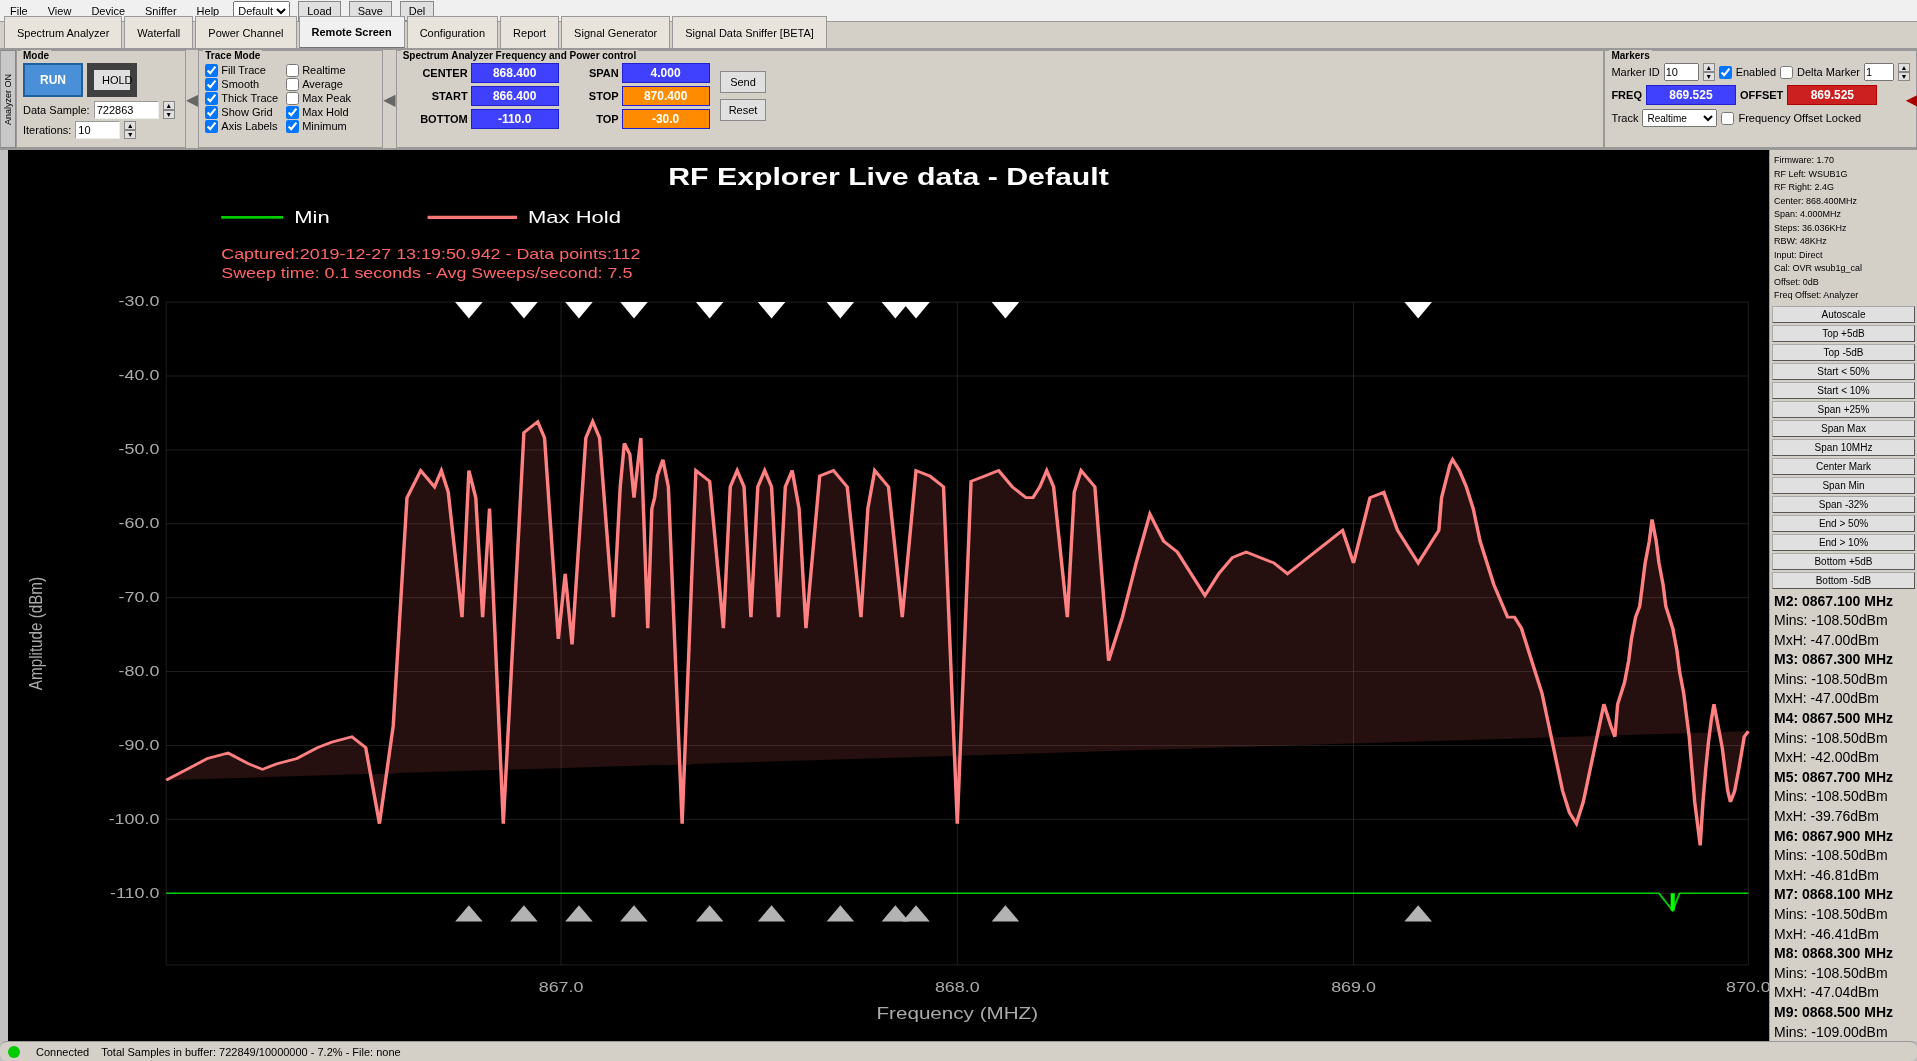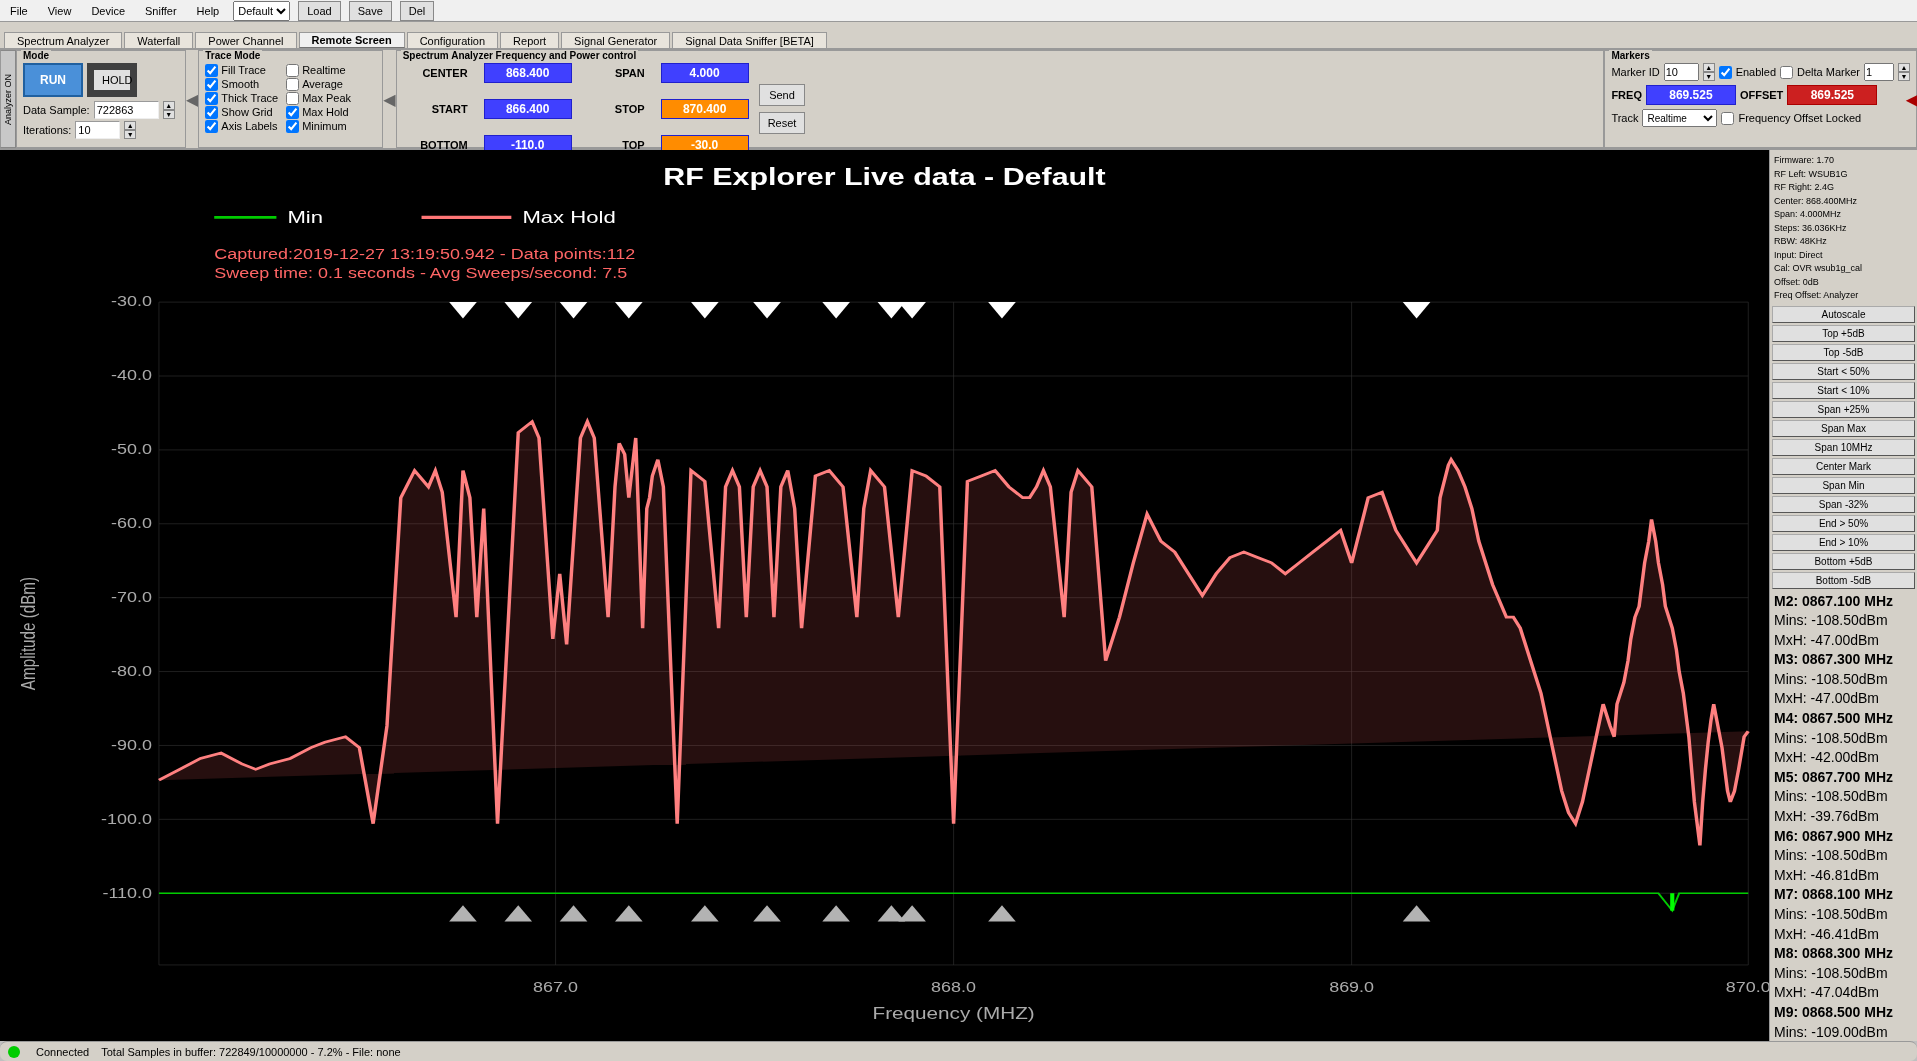--- a/index.html
+++ b/index.html
@@ -6,21 +6,21 @@
     body { width: 1917px; height: 1061px; background: #c0c0c0; font-family: 'Arial', sans-serif; font-size: 11px; overflow: hidden; }
 
     
     .menu-bar { background: #f0f0f0; border-bottom: 1px solid #999; display: flex; align-items: center; padding: 2px 4px; gap: 8px; height: 22px; }
     .menu-item { padding: 2px 6px; cursor: pointer; font-size: 11px; }
     .profile-select { height: 20px; font-size: 11px; }
     .menu-btn { padding: 1px 8px; height: 20px; background: #e0e0e0; border: 1px solid #888; cursor: pointer; font-size: 11px; }
 
     
     .tab-bar { background: #d4d0c8; border-bottom: 2px solid #999; display: flex; align-items: flex-end; padding: 2px 4px 0; height: 28px; gap: 2px; }
-    .tab { padding: 3px 12px; background: #e8e4dc; border: 1px solid #999; border-bottom: none; cursor: pointer; font-size: 11px; height: 16px; display: flex; align-items: center; }
+    .tab { padding: 3px 12px; background: #e8e4dc; border: 1px solid #999; border-bottom: none; cursor: pointer; font-size: 11px; height: 32px; display: flex; align-items: center; }
     .tab.active { background: #f0f0f0; font-weight: bold; border-bottom: 1px solid #737373; }
 
     .panel { border: 1px solid #999; background: #d4d0c8; padding: 2px 4px; position: relative; }
     .panel-title { position: absolute; top: -1px; left: 4px; font-size: 10px; background: #d4d0c8; padding: 0 2px; font-weight: bold; }
     .btn-run { background: #4a90d9; color: white; border: 2px solid #2060a0; padding: 4px 12px; cursor: pointer; font-size: 12px; font-weight: bold; width: 60px; }
     .btn-hold { background: #e0e0e0; border: 7px solid #404040; padding: 4px 8px; cursor: pointer; font-size: 11px; width: 50px; }
     .spin-input { width: 55px; height: 18px; font-size: 11px; border: 1px inset; background: white; padding: 0 2px; }
     .spin-arrow { height: 9px; width: 12px; background: #e0e0e0; border: 1px solid #888; font-size: 7px; display: flex; align-items: center; justify-content: center; cursor: pointer; }
 
     
@@ -145,21 +145,21 @@
           </div>
       </div>
     </div>
   </div>
 
   <div style="display:flex; align-items:center; color:#666; font-size:16px;">◀</div>
 
   <div class="panel" style="position:relative; padding:12px 6px 4px 6px; flex:1;">
     <span class="panel-title">Spectrum Analyzer Frequency and Power control</span>
     <div style="display:flex; gap:4px;">
-      <div style="display:grid; grid-template-columns: 65px 90px 55px 90px; gap:16px; align-items:center;">
+      <div style="display:grid; grid-template-columns: 65px 90px 55px 90px; gap:3px; align-items:center;">
         <span style="font-weight:bold; font-size:11px; text-align:right;">CENTER</span>
         <input class="freq-input" type="text" value="868.400" style="">
         <span style="font-weight:bold; font-size:11px; text-align:right;">SPAN</span>
         <input class="freq-input" type="text" value="4.000" style="">
 
         <span style="font-weight:bold; font-size:11px; text-align:right;">START</span>
         <input class="freq-input" type="text" value="866.400" style="">
         <span style="font-weight:bold; font-size:11px; text-align:right;">STOP</span>
         <input class="freq-input orange" type="text" value="870.400" style="">
 
@@ -206,21 +206,21 @@
       <span>Track</span>
       <select class="track-select">
         <option>Realtime</option>
       </select>
       <input type="checkbox" style="">
       <span>Frequency Offset Locked</span>
     </div>
   </div>
 </div>
 
-<div style="display:flex; height:calc(1061px - 22px - 28px - 100px - 20px);">
+<div style="display:flex; height:calc(1061px - 22px - 28px - 100px - 20px);padding-left:8px;">
 
   <div style="flex:1; background:#000; position:relative; overflow:hidden;">
     <svg style="width:100%; height:100%;" viewBox="0 0 1280 820" preserveAspectRatio="none">
 
       <text x="640" y="32" text-anchor="middle" fill="white" font-size="22" font-weight="bold" font-family="Arial">RF Explorer Live data - Default</text>
 
       <line x1="155" y1="62" x2="200" y2="62" stroke="#00cc00" stroke-width="2.5"></line>
       <text x="208" y="67" fill="white" font-size="16" font-family="Arial">Min</text>
       <line x1="305" y1="62" x2="370" y2="62" stroke="#ff7777" stroke-width="3"></line>
       <text x="378" y="67" fill="white" font-size="16" font-family="Arial">Max Hold</text>

